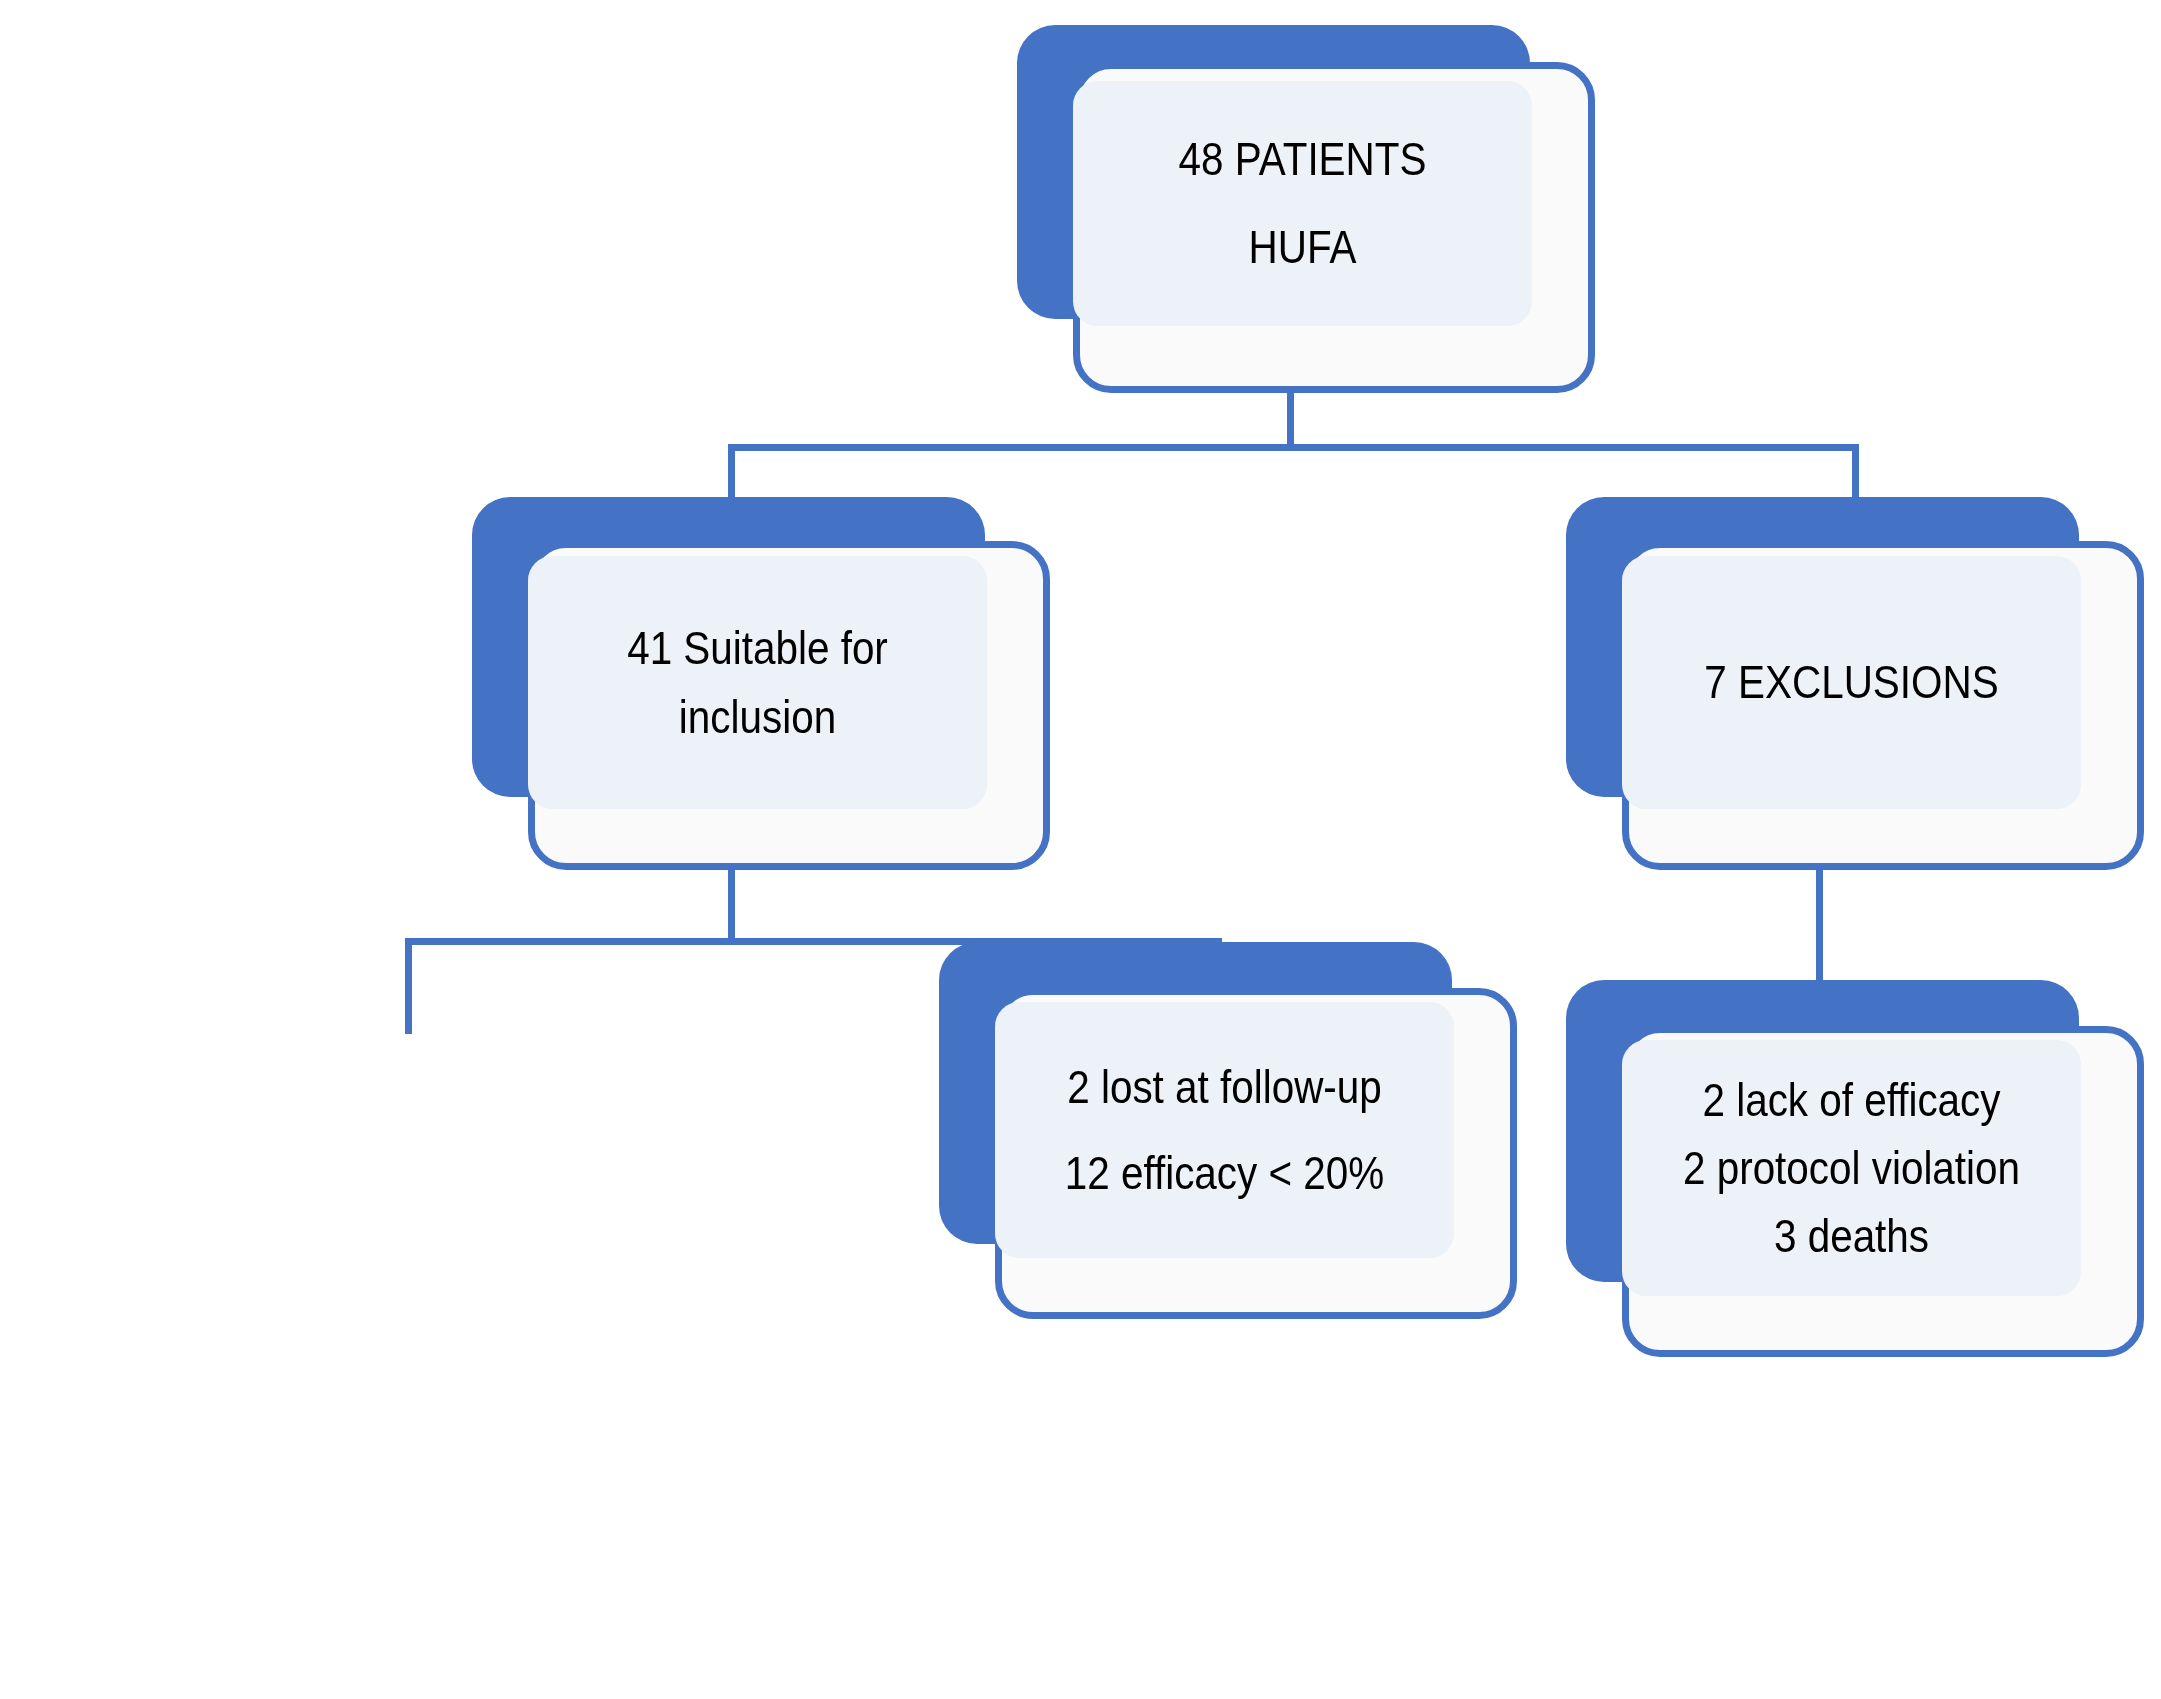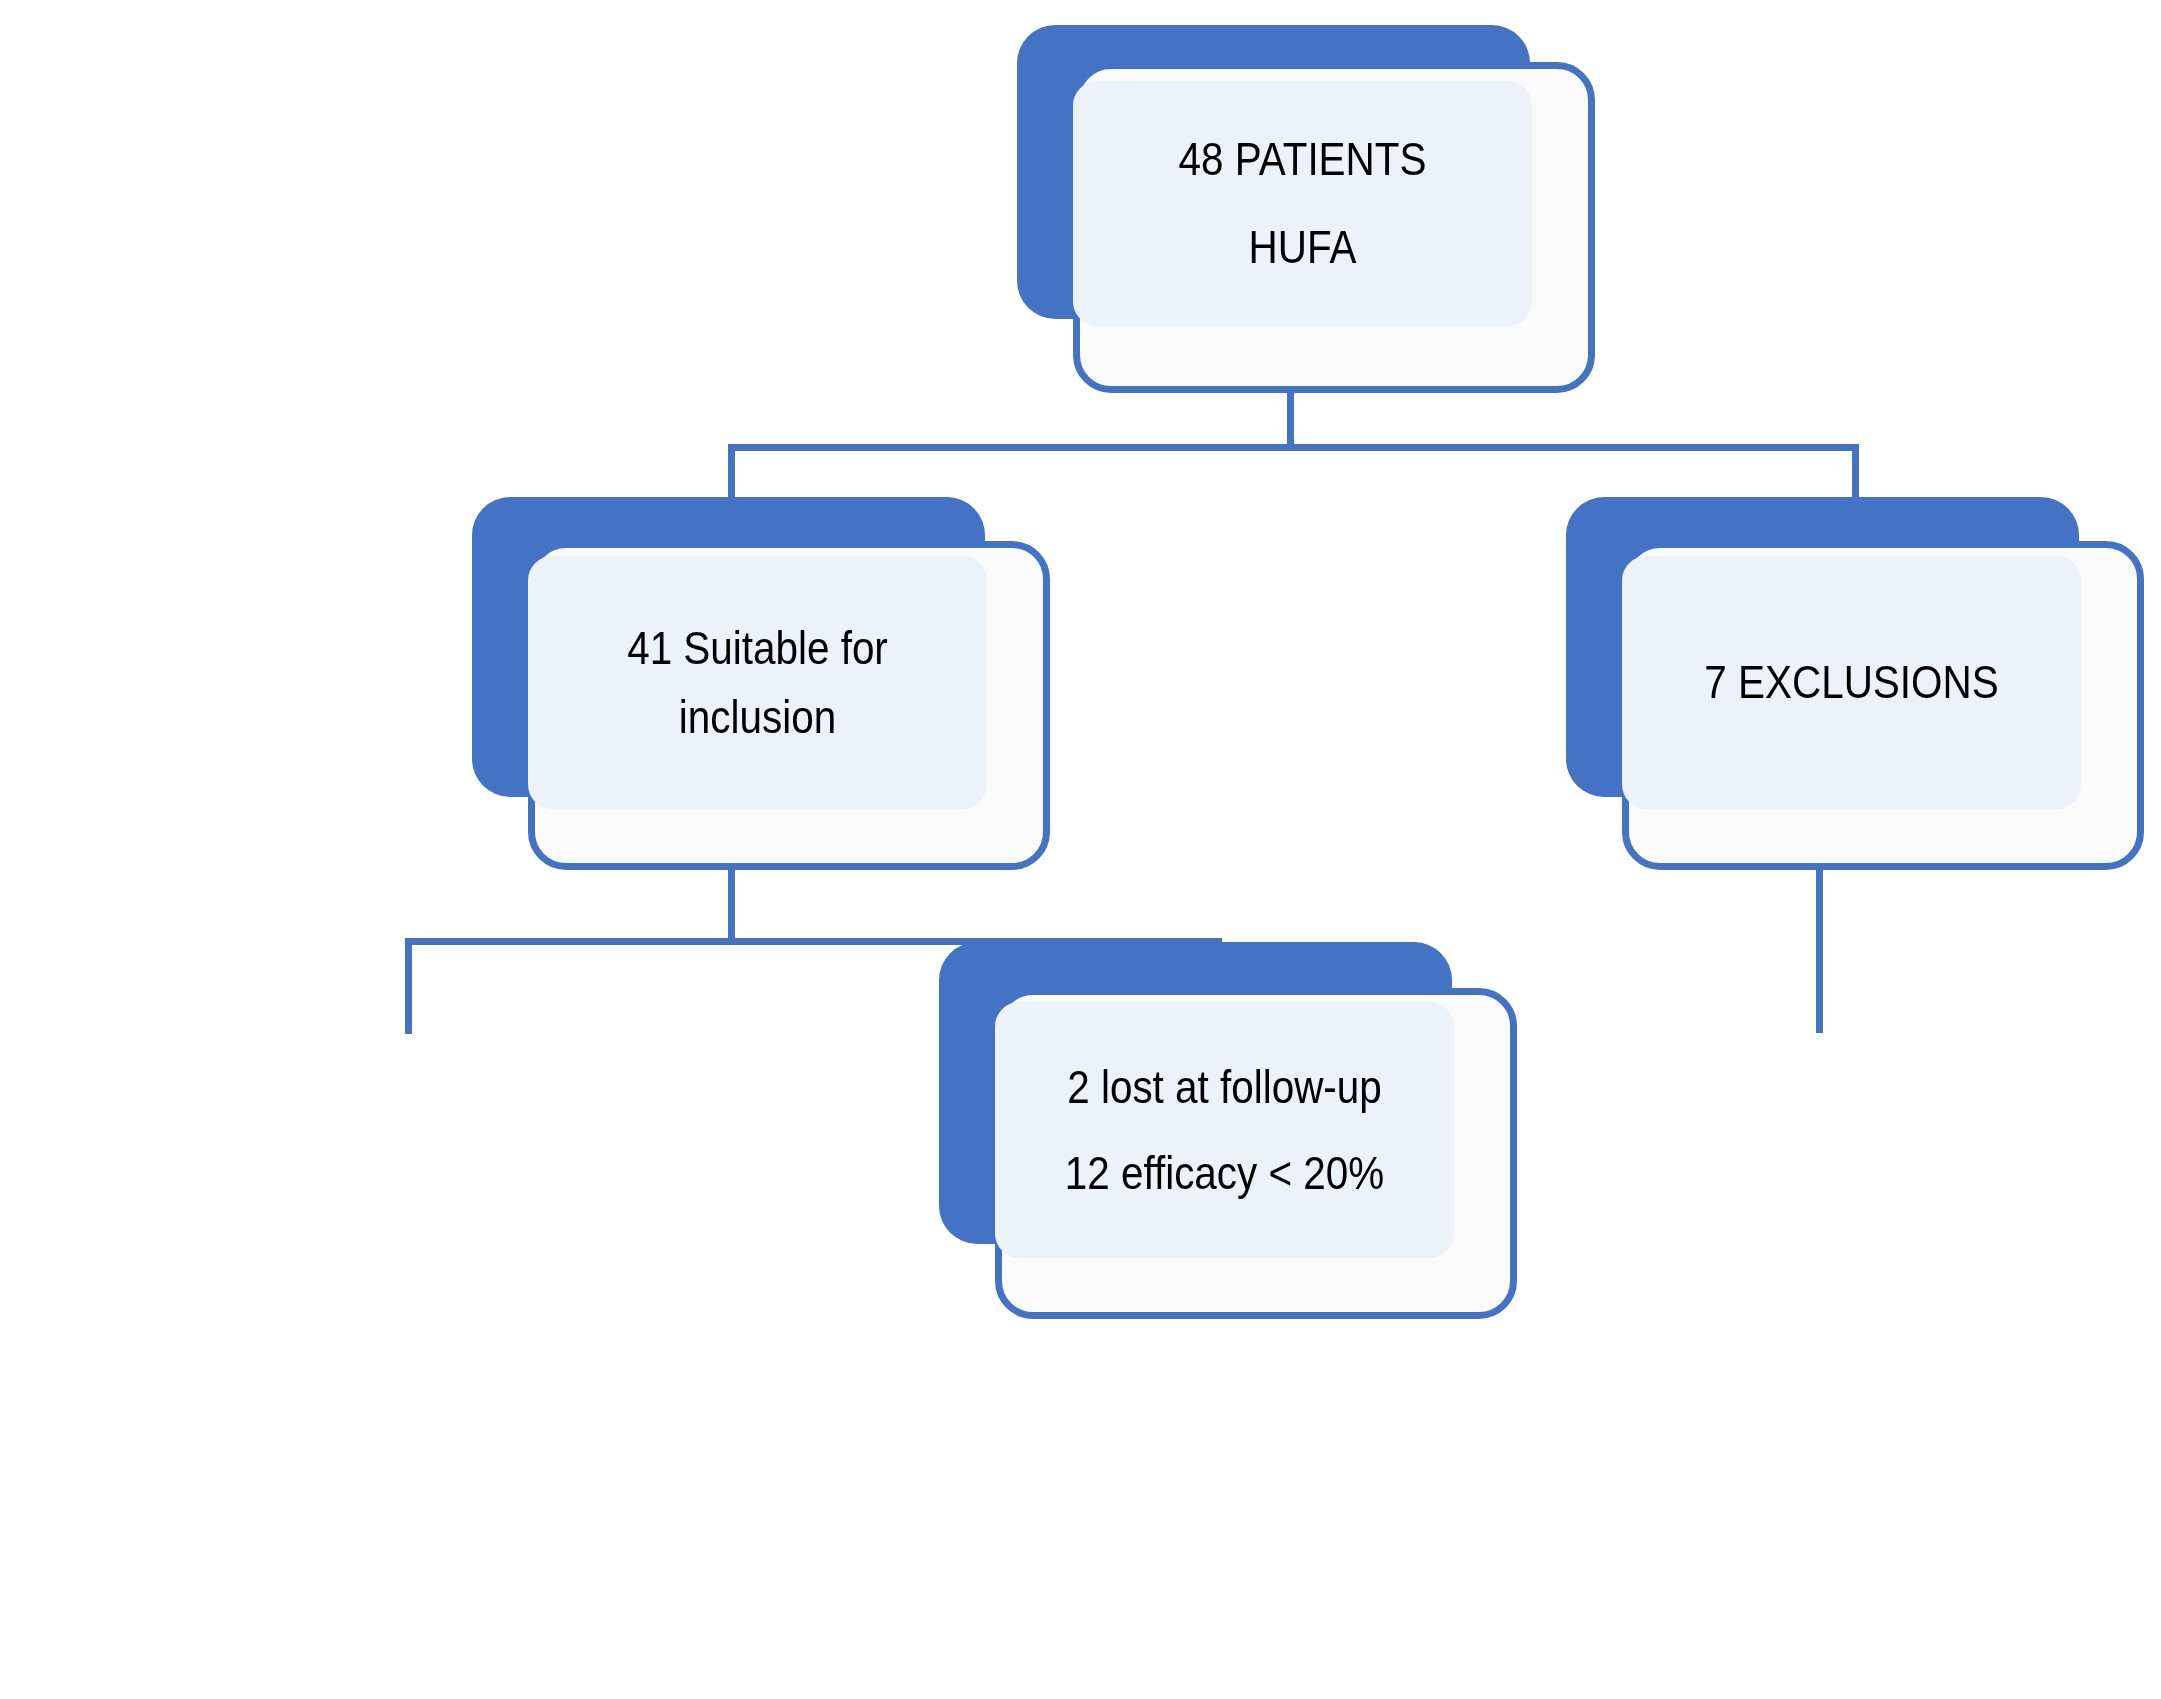--- a/index.html
+++ b/index.html
@@ -125,15 +125,25 @@
   <div class="node" style="left:939px; top:942px; width:584px; height:384px;">
     <div class="shadow" style="left:0px; top:0px; width:513px; height:302px;"></div>
     <div class="frame" style="left:56px; top:46px; width:522px; height:331px;"></div>
     <div class="fill" style="left:56px; top:60px; width:459px; height:256px;"></div>
     <div class="label" style="left:56px; top:60px; width:459px; height:256px;">
       <span class="line">2 lost at follow-up</span>
       <span class="line" style="margin-top:18px;">12 efficacy &lt; 20%</span>
     </div>
   </div>
 
+  <div class="node" style="left:1566px; top:980px; width:584px; height:384px;">
+    <div class="shadow" style="left:0px; top:0px; width:513px; height:302px;"></div>
+    <div class="frame" style="left:56px; top:46px; width:522px; height:331px;"></div>
+    <div class="fill" style="left:56px; top:60px; width:459px; height:256px;"></div>
+    <div class="label" style="left:56px; top:60px; width:459px; height:256px;">
+      <span class="line">2 lack of efficacy</span>
+      <span class="line">2 protocol violation</span>
+      <span class="line">3 deaths</span>
+    </div>
+  </div>
 
 </div>
 
 
 </body></html>

